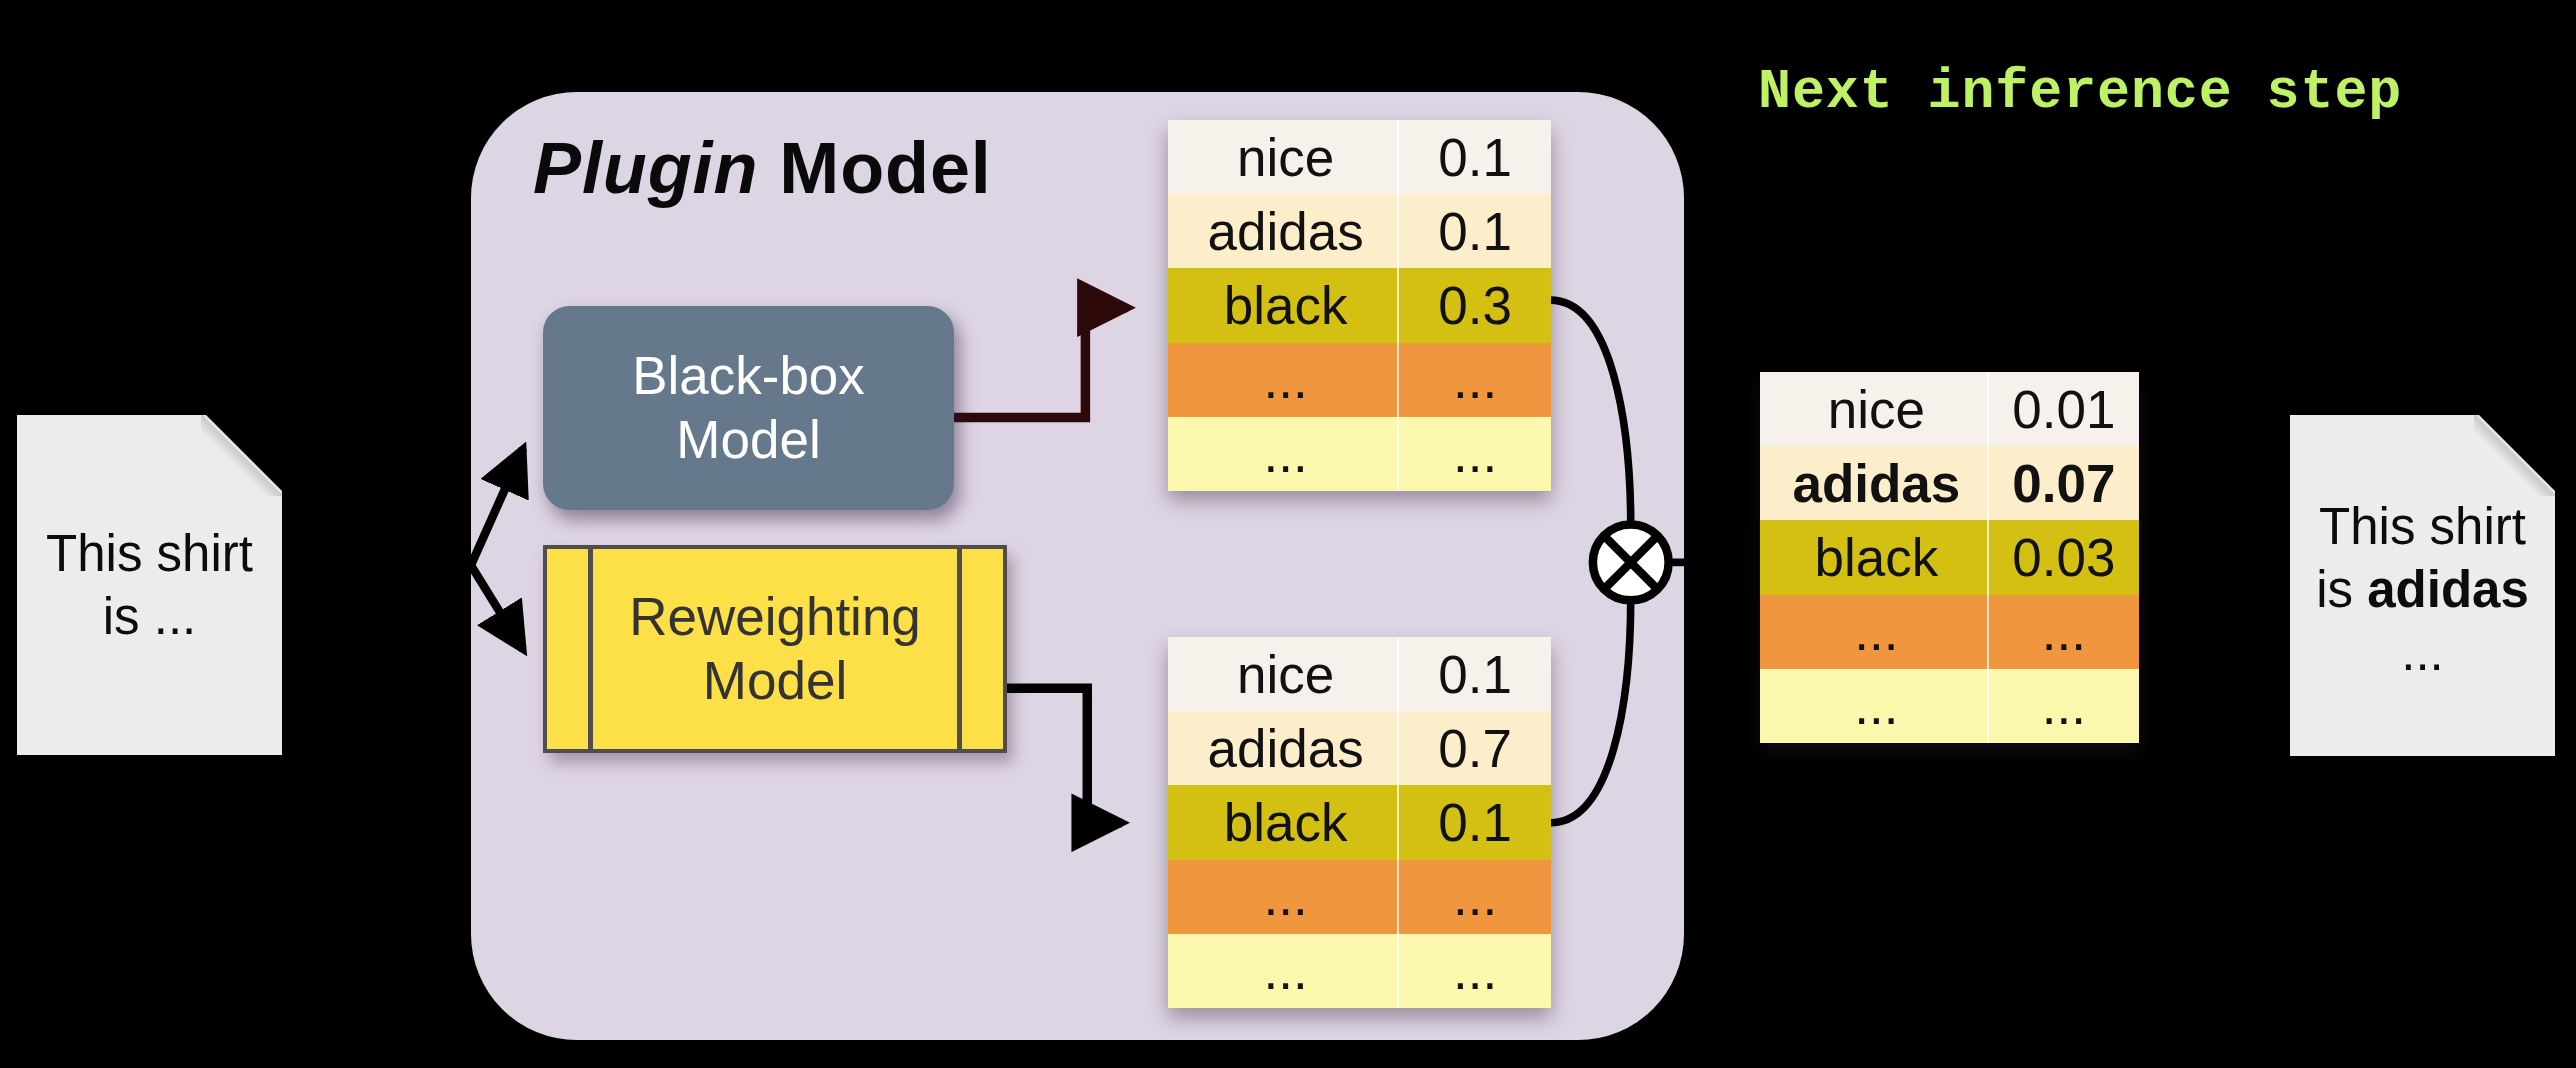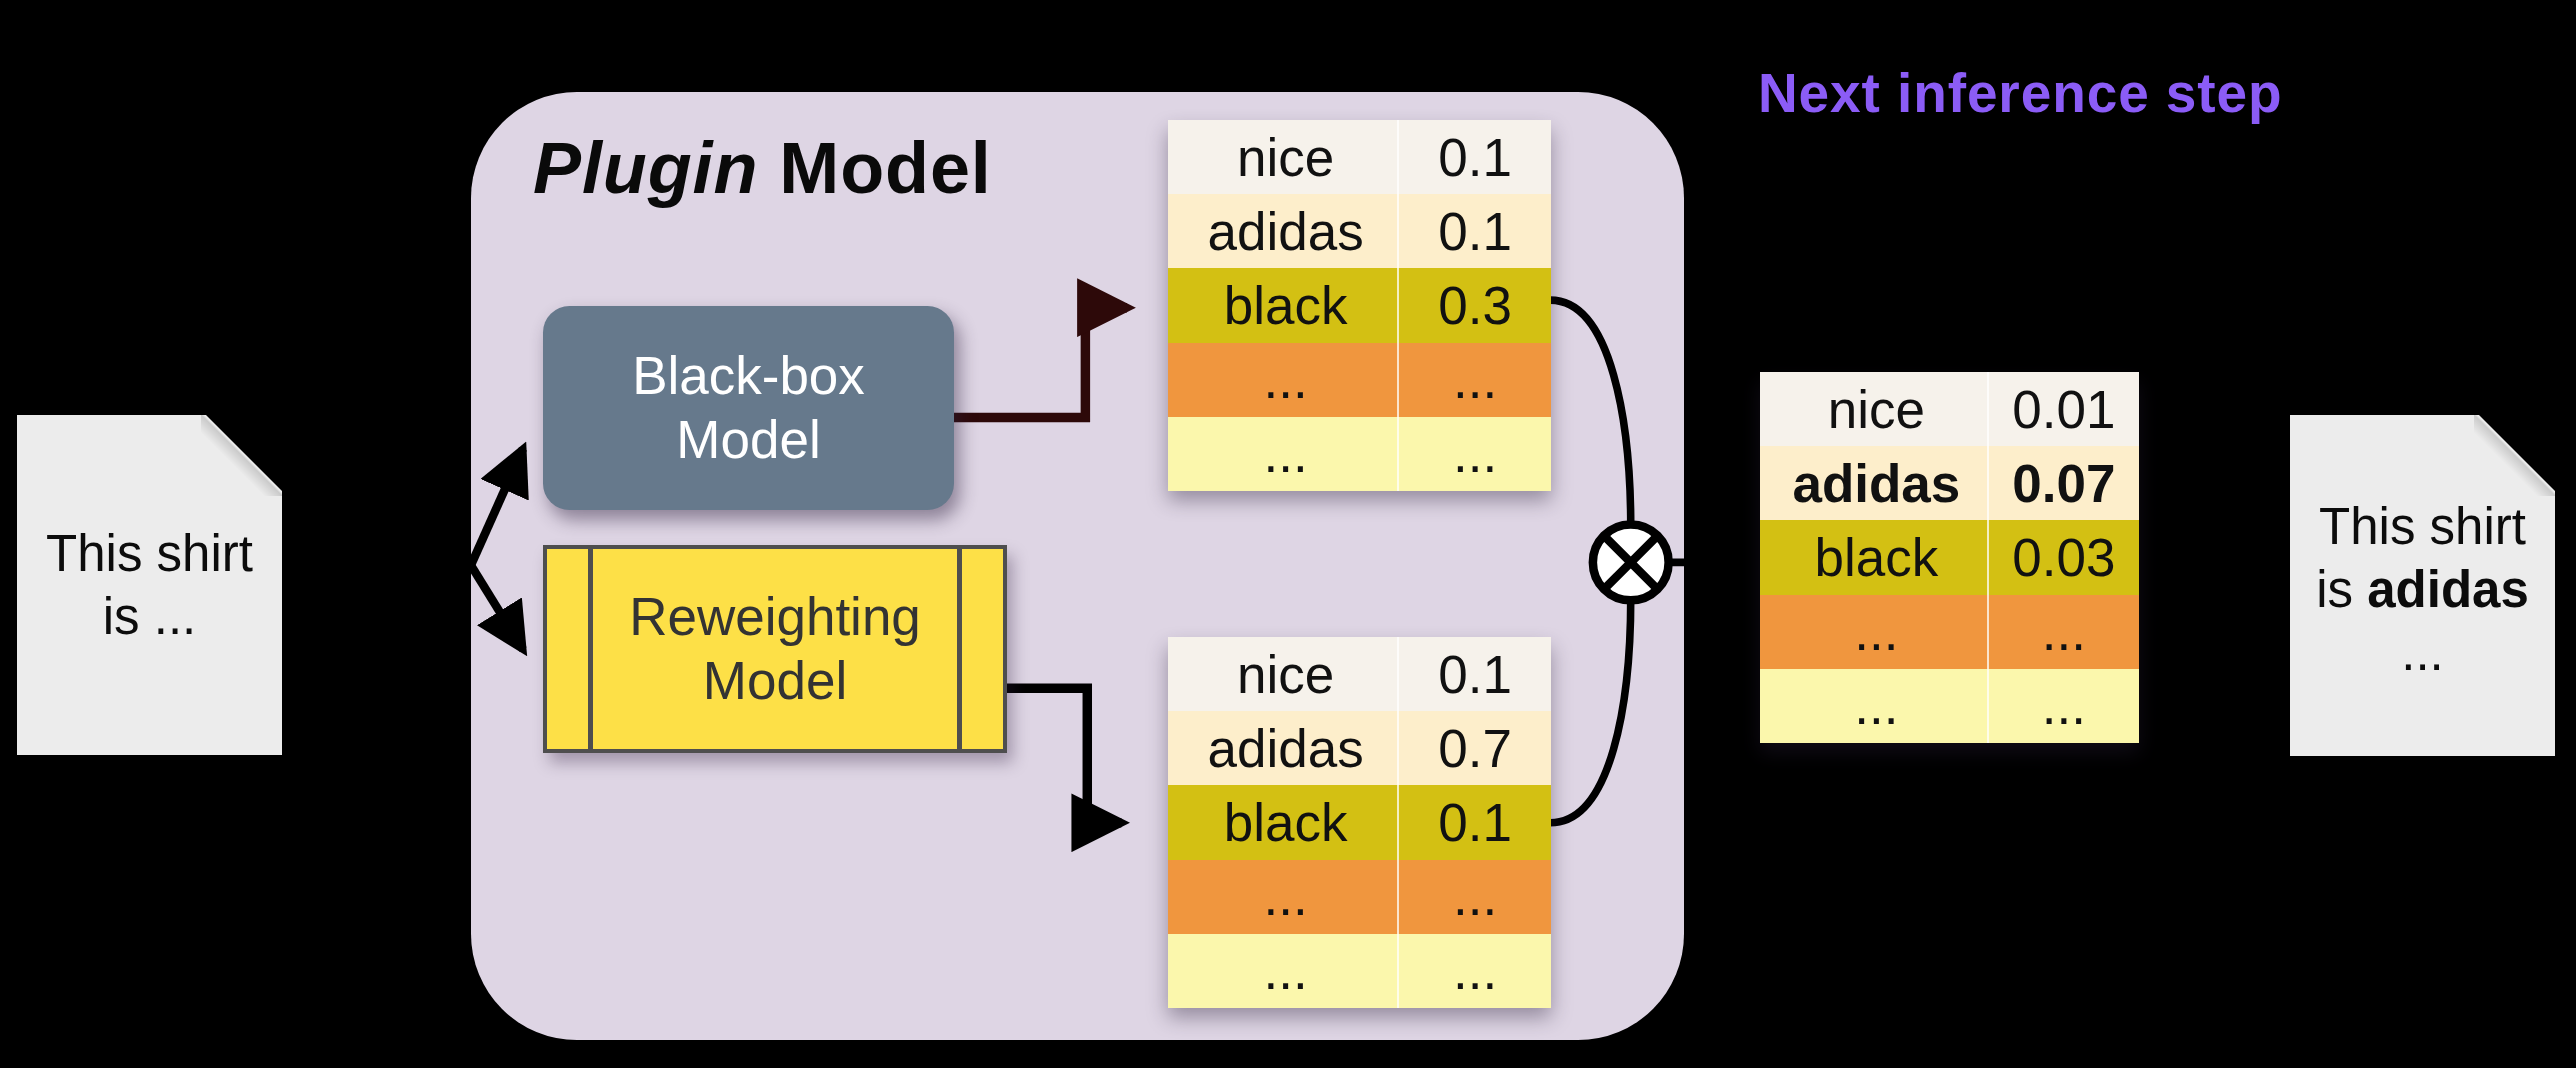--- a/index.html
+++ b/index.html
@@ -75,21 +75,21 @@
     content:"";position:absolute;top:0;right:0;width:81px;height:81px;
     background:linear-gradient(225deg,transparent 55px,rgba(0,0,0,0.14) 57px,transparent 70px);
     pointer-events:none;
   }
   #doc-input{left:17px;top:391px;height:340px;}
   #doc-output{left:2290px;top:391px;height:341px;padding-top:7.6px;box-sizing:border-box;}
   .doc b{font-weight:bold;}
   
   .next-step{
     position:absolute;left:1758px;top:61px;font-size:55px;font-weight:bold;
-    color:#8b5cf6;white-space:nowrap;letter-spacing:0.9px;
+    color:#bef264;white-space:nowrap;letter-spacing:0.9px;font-family:Liberation Mono, monospace;
   }
   
   #overlay{position:absolute;left:0;top:0;width:2576px;height:1068px;pointer-events:none;}
 </style>
 </head>
 <body>
 
 <div id="stage">
 
   <div class="plugin-box"></div>

